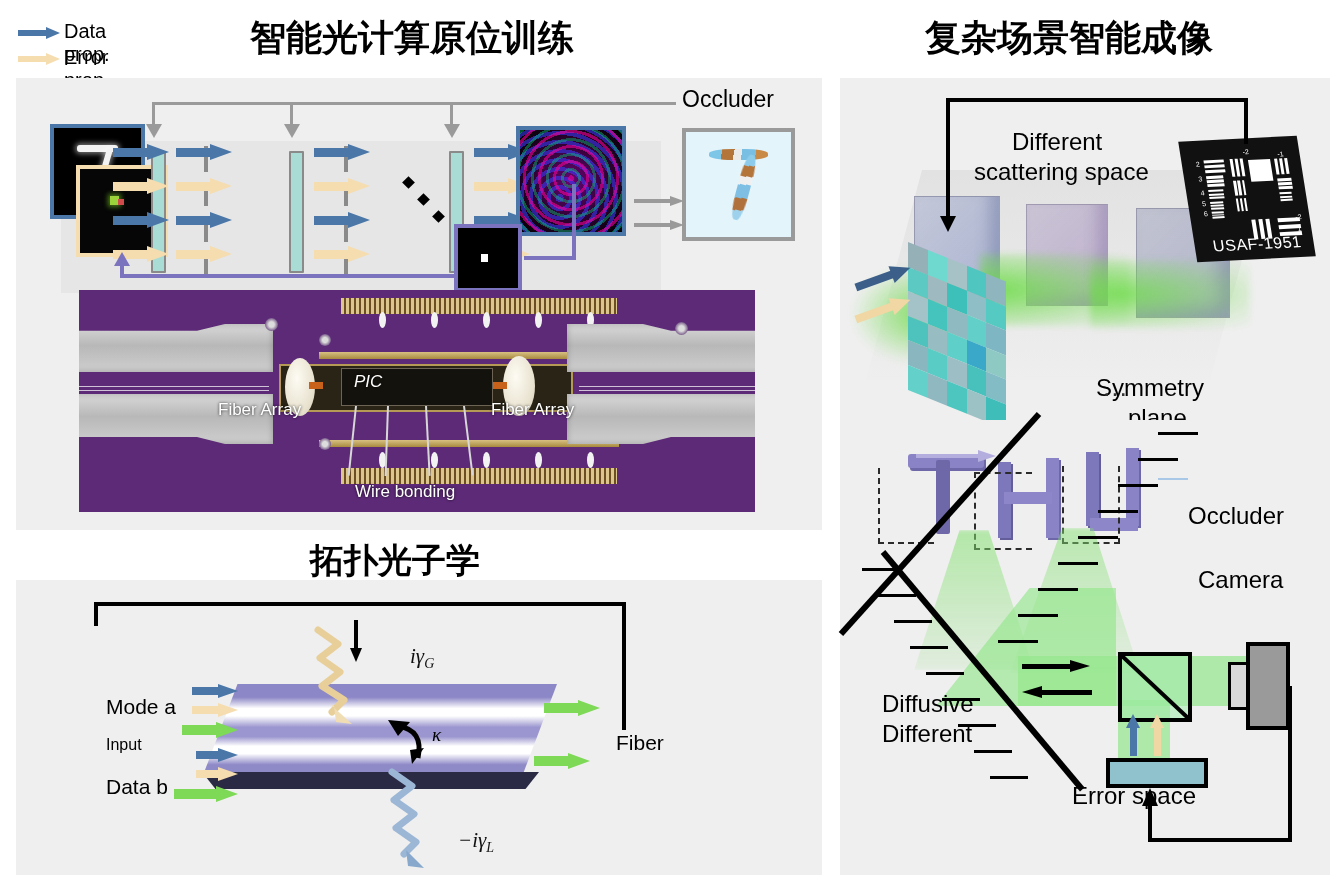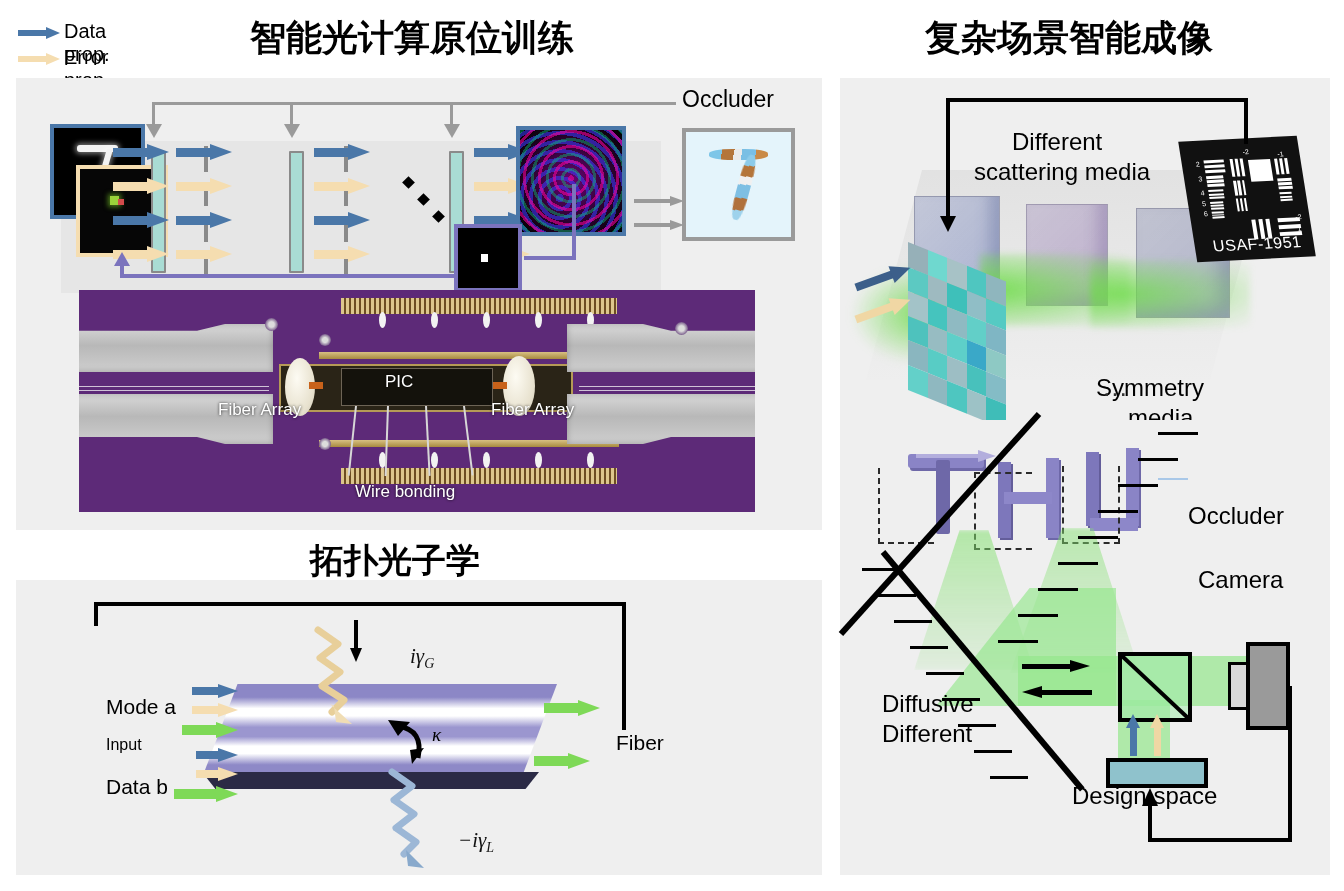--- a/index.html
+++ b/index.html
@@ -315,21 +315,21 @@
     <div class="ln" style="left:346px;top:116px;width:2px;height:70px;background:#d7d7d7;transform:rotate(-3deg);transform-origin:top;"></div>
     <div class="ln" style="left:384px;top:116px;width:2px;height:70px;background:#d7d7d7;transform:rotate(-7deg);transform-origin:top;"></div>
 
     <div class="screw" style="left:186px;top:28px;width:13px;height:13px;"></div>
     <div class="screw" style="left:240px;top:44px;width:12px;height:12px;"></div>
     <div class="screw" style="left:240px;top:148px;width:12px;height:12px;"></div>
     <div class="screw" style="left:596px;top:32px;width:13px;height:13px;"></div>
 
     <div class="chiplabel" style="left:139px;top:110px;">Fiber Array</div>
     <div class="chiplabel" style="left:412px;top:110px;">Fiber Array</div>
-    <div class="chiplabel" style="left:306px;top:82px;">PIC</div>
+    <div class="chiplabel" style="left:275px;top:82px;font-style:italic;">PIC</div>
     <div class="chiplabel" style="left:276px;top:192px;">Wire bonding</div>
   </div>
 </div>
 
 <div class="panel" id="p2">
 
   <div class="wg">
     <div class="top" style="left:186px;top:104px;width:355px;height:94px;
          clip-path:polygon(10% 0,100% 0,90% 100%,0 100%);"></div>
     <div class="front" style="left:186px;top:192px;width:337px;height:17px;
@@ -550,23 +550,23 @@
   </div>
 
   <div class="ln" style="left:106px;top:20px;width:300px;height:4px;background:#000;"></div>
   <div class="ln" style="left:404px;top:20px;width:4px;height:46px;background:#000;"></div>
   <div class="ln" style="left:106px;top:20px;width:4px;height:122px;background:#000;"></div>
   <div class="arr" style="left:100px;top:138px;width:16px;height:16px;">
     <span class="hd" style="left:0;top:0;border-left:8px solid transparent;border-right:8px solid transparent;border-top:16px solid #000;border-bottom:0;"></span>
     </div>
 
   <div class="lbl" style="left:172px;top:52px;font-size:24px;">Different</div>
-  <div class="lbl" style="left:134px;top:82px;font-size:24px;">scattering media</div>
+  <div class="lbl" style="left:134px;top:82px;font-size:24px;">scattering space</div>
   <div class="lbl" style="left:256px;top:298px;font-size:24px;">Symmetry</div>
-  <div class="lbl" style="left:288px;top:328px;font-size:24px;">media</div>
+  <div class="lbl" style="left:288px;top:328px;font-size:24px;">plane</div>
   <div class="lbl" style="left:268px;top:288px;font-size:22px;color:#444;letter-spacing:2px;"></div>
   <div style="position:absolute;left:262px;top:294px;font-size:26px;color:#333;">…</div>
 </div>
 
 <div class="panel" id="p4">
 
   <div class="thu" style="left:30px;top:20px;width:290px;height:130px;">
 
     <div style="position:absolute;left:38px;top:14px;width:76px;height:14px;background:#8a84c6;
          box-shadow:2px 3px 0 #6e68a8;border-radius:3px;"></div>
@@ -663,14 +663,14 @@
   <div class="ln" style="left:308px;top:418px;width:144px;height:4px;background:#000;"></div>
   <div class="ln" style="left:308px;top:384px;width:4px;height:38px;background:#000;"></div>
   <div class="arr" style="left:302px;top:368px;width:16px;height:18px;">
     <span class="hd" style="left:0;top:0;border-left:8px solid transparent;border-right:8px solid transparent;border-bottom:18px solid #000;border-top:0;"></span>
     </div>
 
   <div class="lbl" style="left:348px;top:84px;font-size:24px;">Occluder</div>
   <div class="lbl" style="left:358px;top:148px;font-size:24px;">Camera</div>
   <div class="lbl" style="left:42px;top:272px;font-size:24px;">Diffusive</div>
   <div class="lbl" style="left:42px;top:302px;font-size:24px;">Different</div>
-  <div class="lbl" style="left:232px;top:364px;font-size:24px;">Design space</div>
+  <div class="lbl" style="left:232px;top:364px;font-size:24px;">Error space</div>
 </div>
 
 </body></html>

